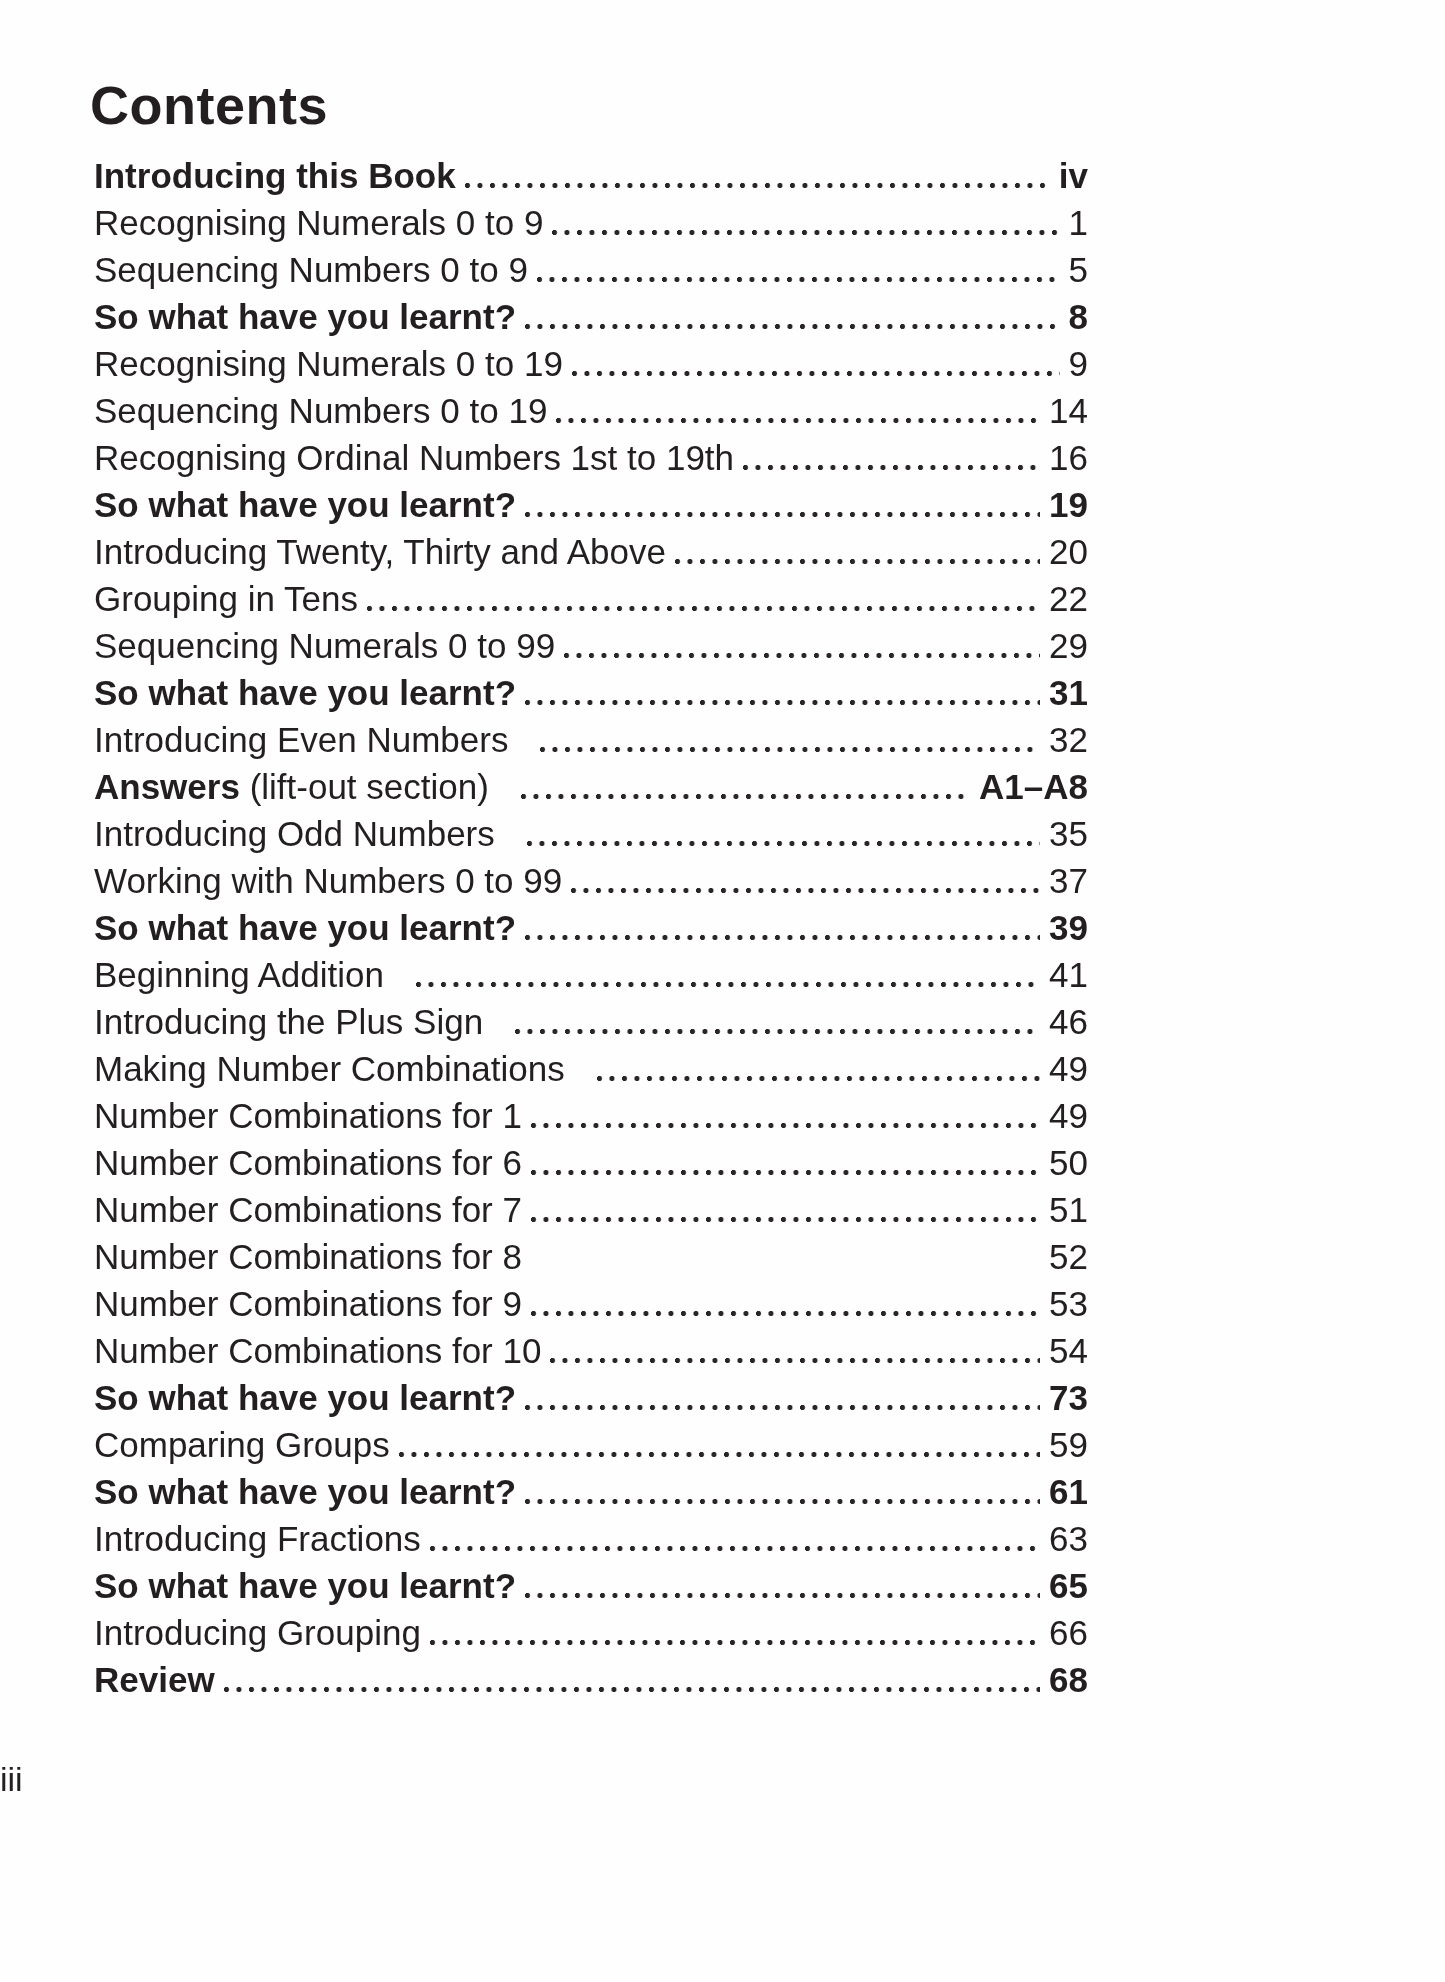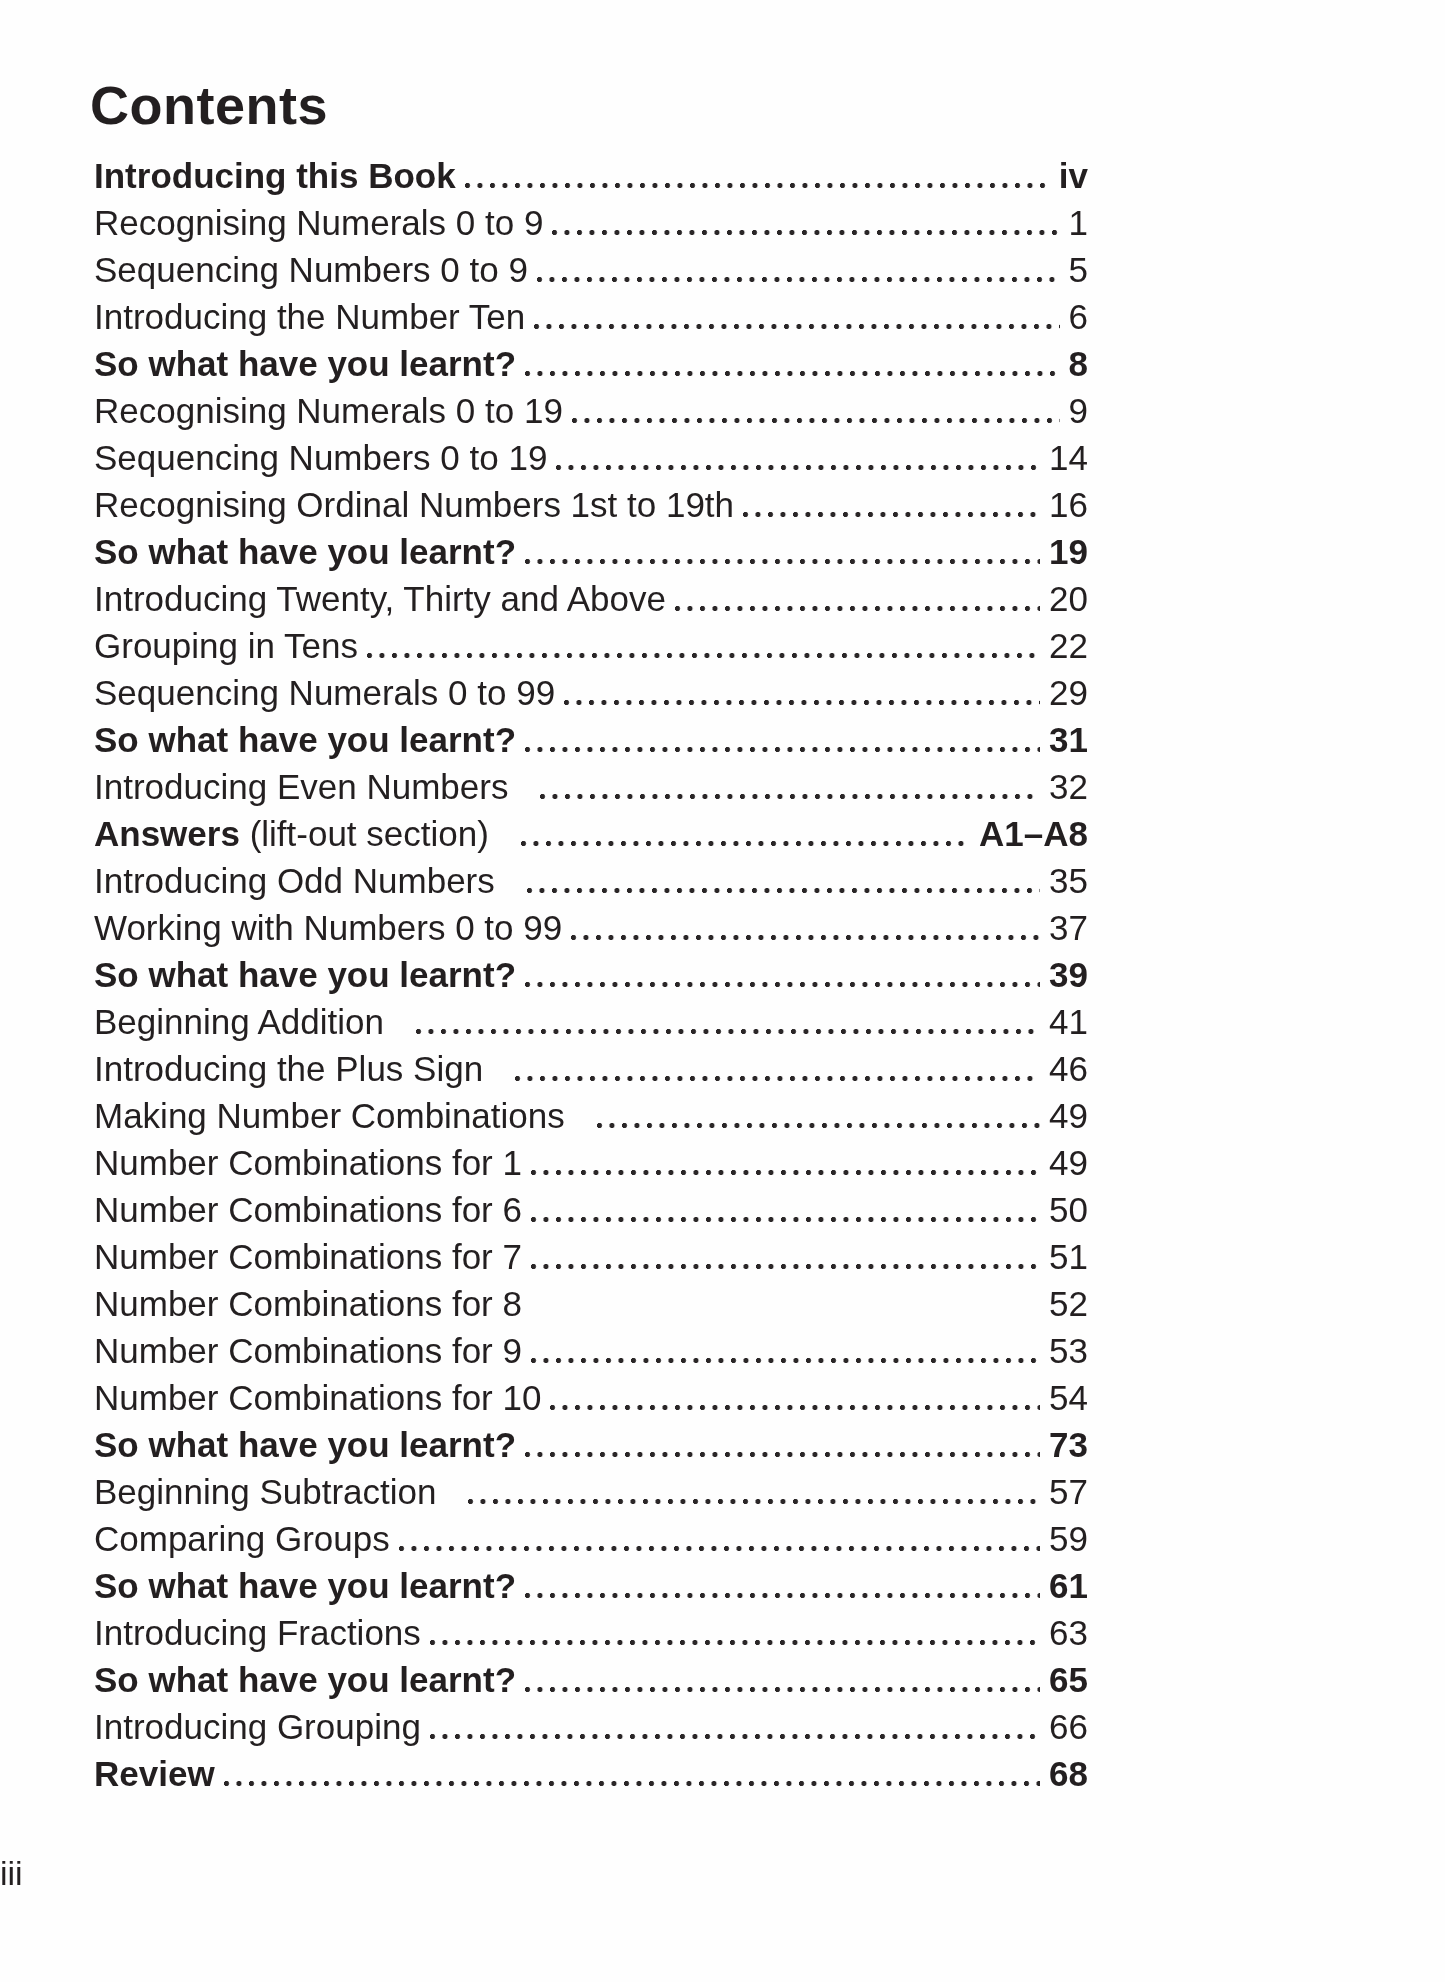--- a/index.html
+++ b/index.html
@@ -90,25 +90,20 @@
     <span class="leader"></span>
     <span class="pagenum">1</span>
   </li>
 
   <li class="toc-row">
     <span class="label"><span class="label-main">Sequencing Numbers 0 to 9</span><span class="label-suffix"></span></span>
     <span class="leader"></span>
     <span class="pagenum">5</span>
   </li>
 
-  <li class="toc-row">
-    <span class="label"><span class="label-main">Introducing the Number Ten</span><span class="label-suffix"></span></span>
-    <span class="leader"></span>
-    <span class="pagenum">6</span>
-  </li>
 
   <li class="toc-row bold">
     <span class="label"><span class="label-main">So what have you learnt?</span><span class="label-suffix"></span></span>
     <span class="leader"></span>
     <span class="pagenum">8</span>
   </li>
 
   <li class="toc-row">
     <span class="label"><span class="label-main">Recognising Numerals 0 to 19</span><span class="label-suffix"></span></span>
     <span class="leader"></span>
@@ -240,25 +235,20 @@
     <span class="leader"></span>
     <span class="pagenum">54</span>
   </li>
 
   <li class="toc-row bold">
     <span class="label"><span class="label-main">So what have you learnt?</span><span class="label-suffix"></span></span>
     <span class="leader"></span>
     <span class="pagenum">73</span>
   </li>
 
-  <li class="toc-row">
-    <span class="label"><span class="label-main">Beginning Subtraction</span><span class="label-suffix"></span></span>
-    <span class="leader gap"></span>
-    <span class="pagenum">57</span>
-  </li>
 
   <li class="toc-row">
     <span class="label"><span class="label-main">Comparing Groups</span><span class="label-suffix"></span></span>
     <span class="leader"></span>
     <span class="pagenum">59</span>
   </li>
 
   <li class="toc-row bold">
     <span class="label"><span class="label-main">So what have you learnt?</span><span class="label-suffix"></span></span>
     <span class="leader"></span>

